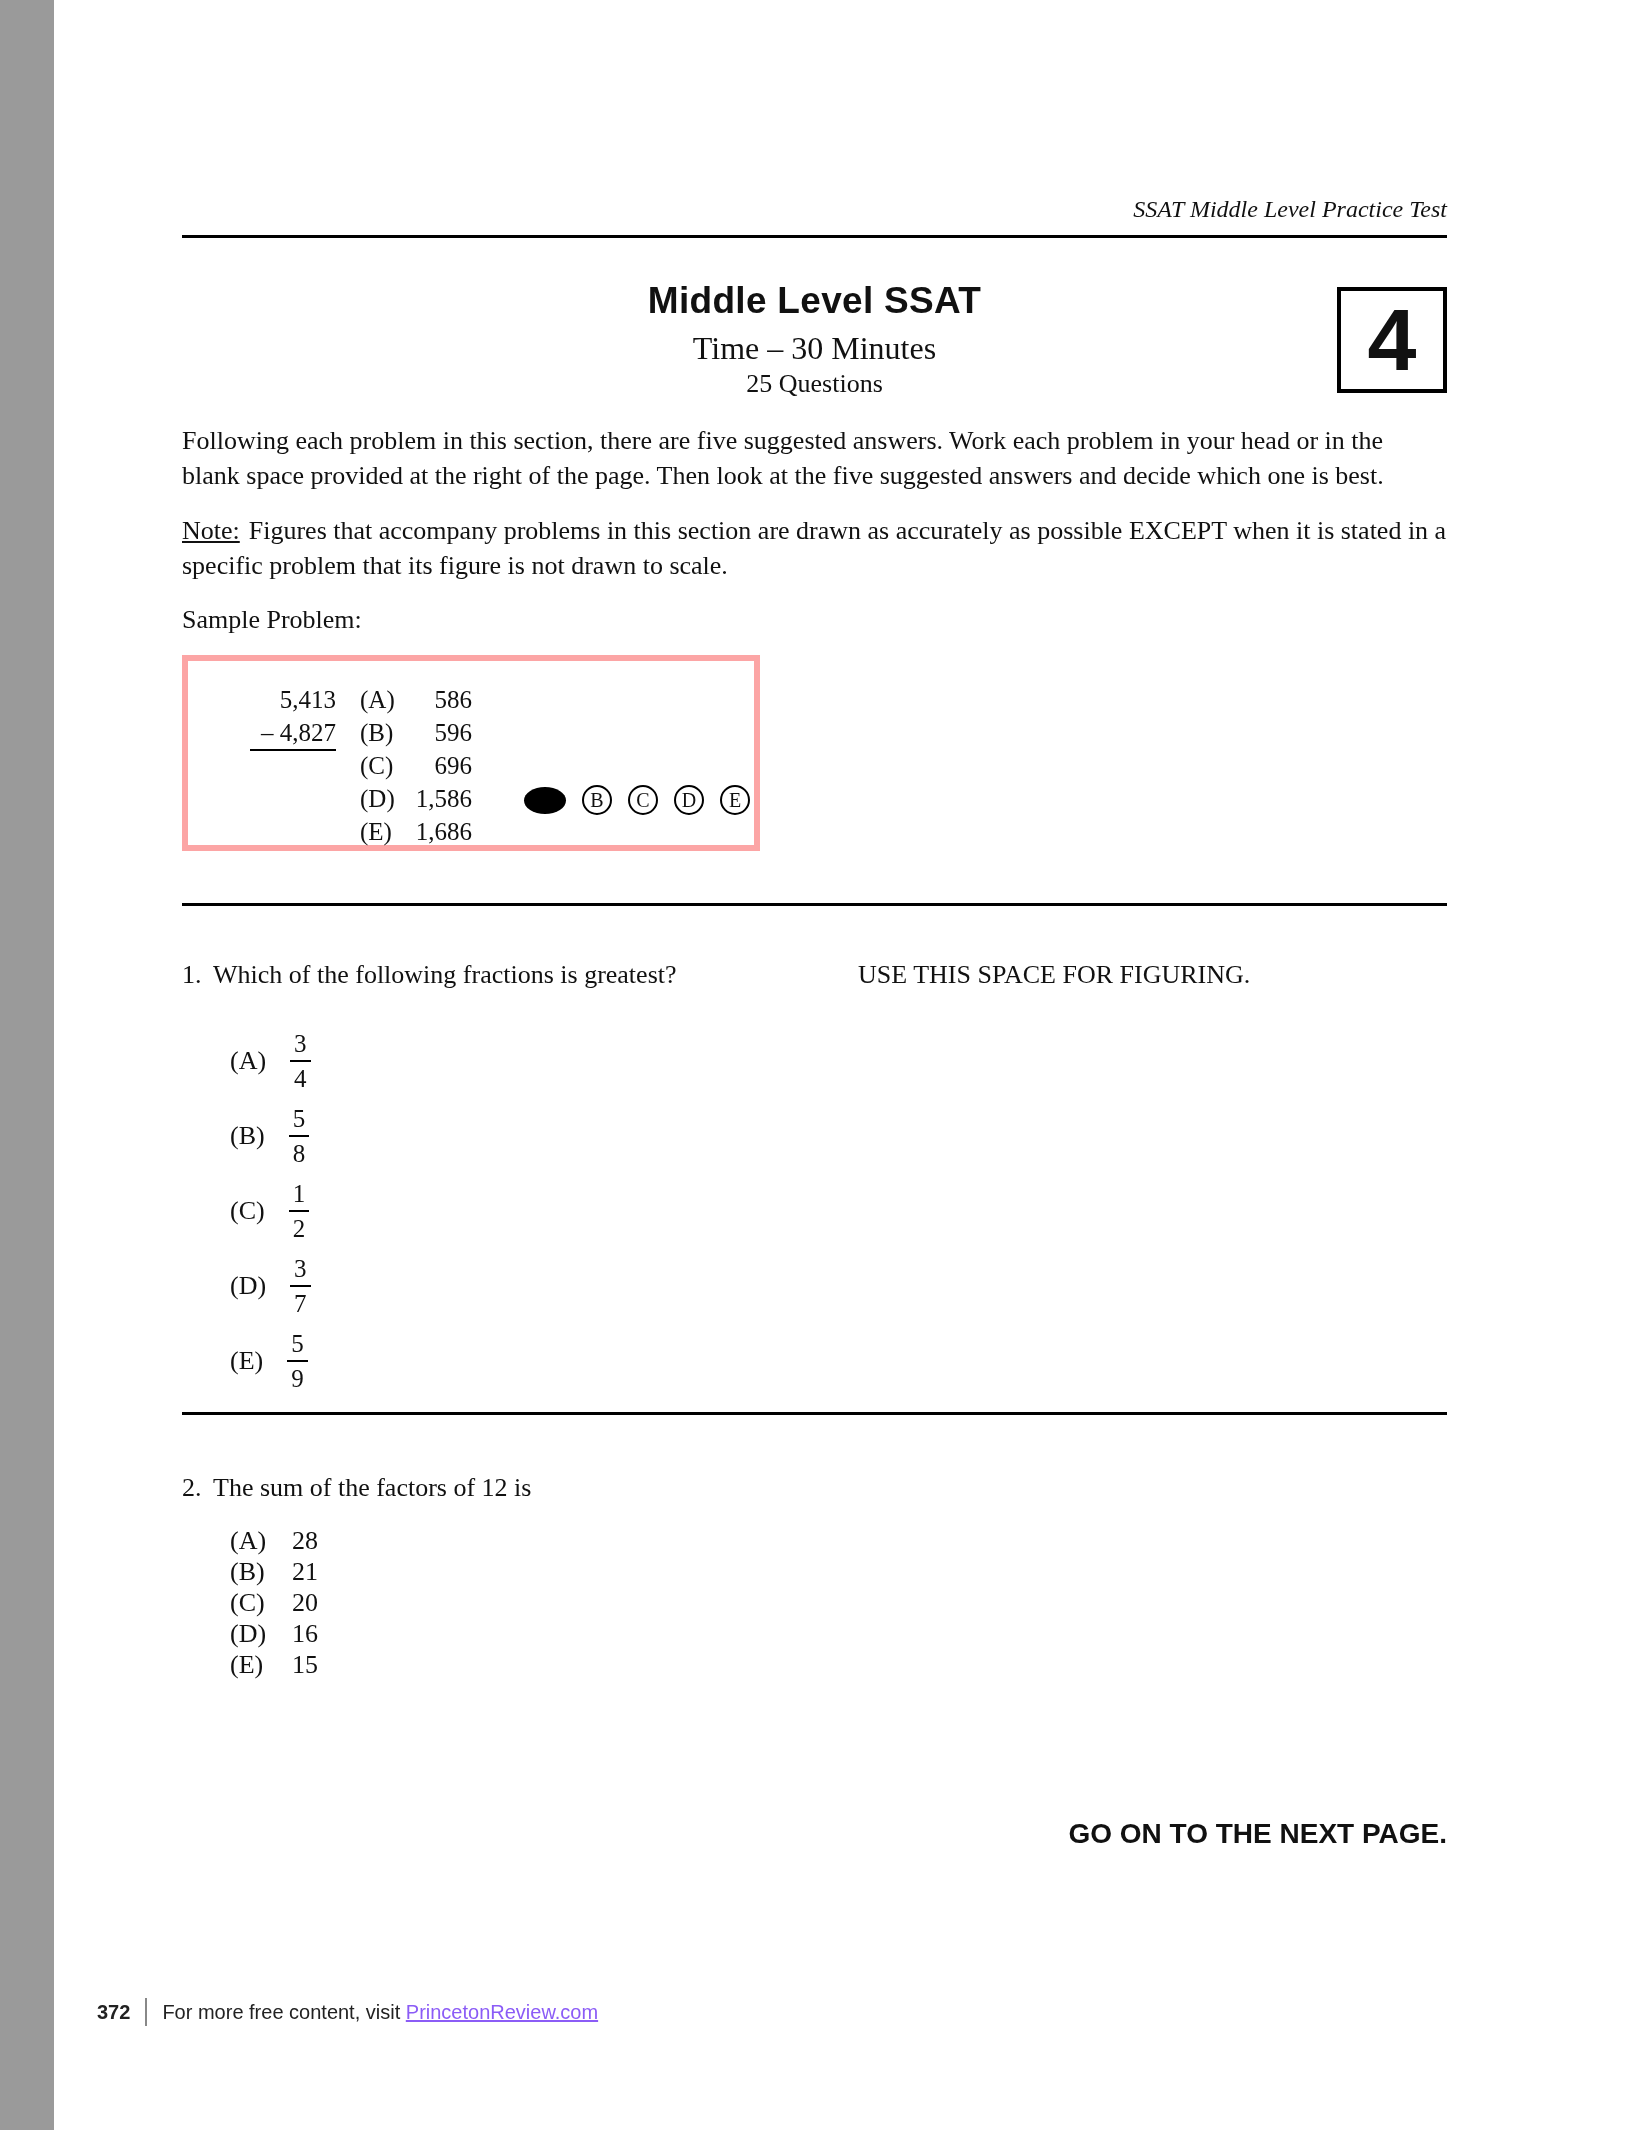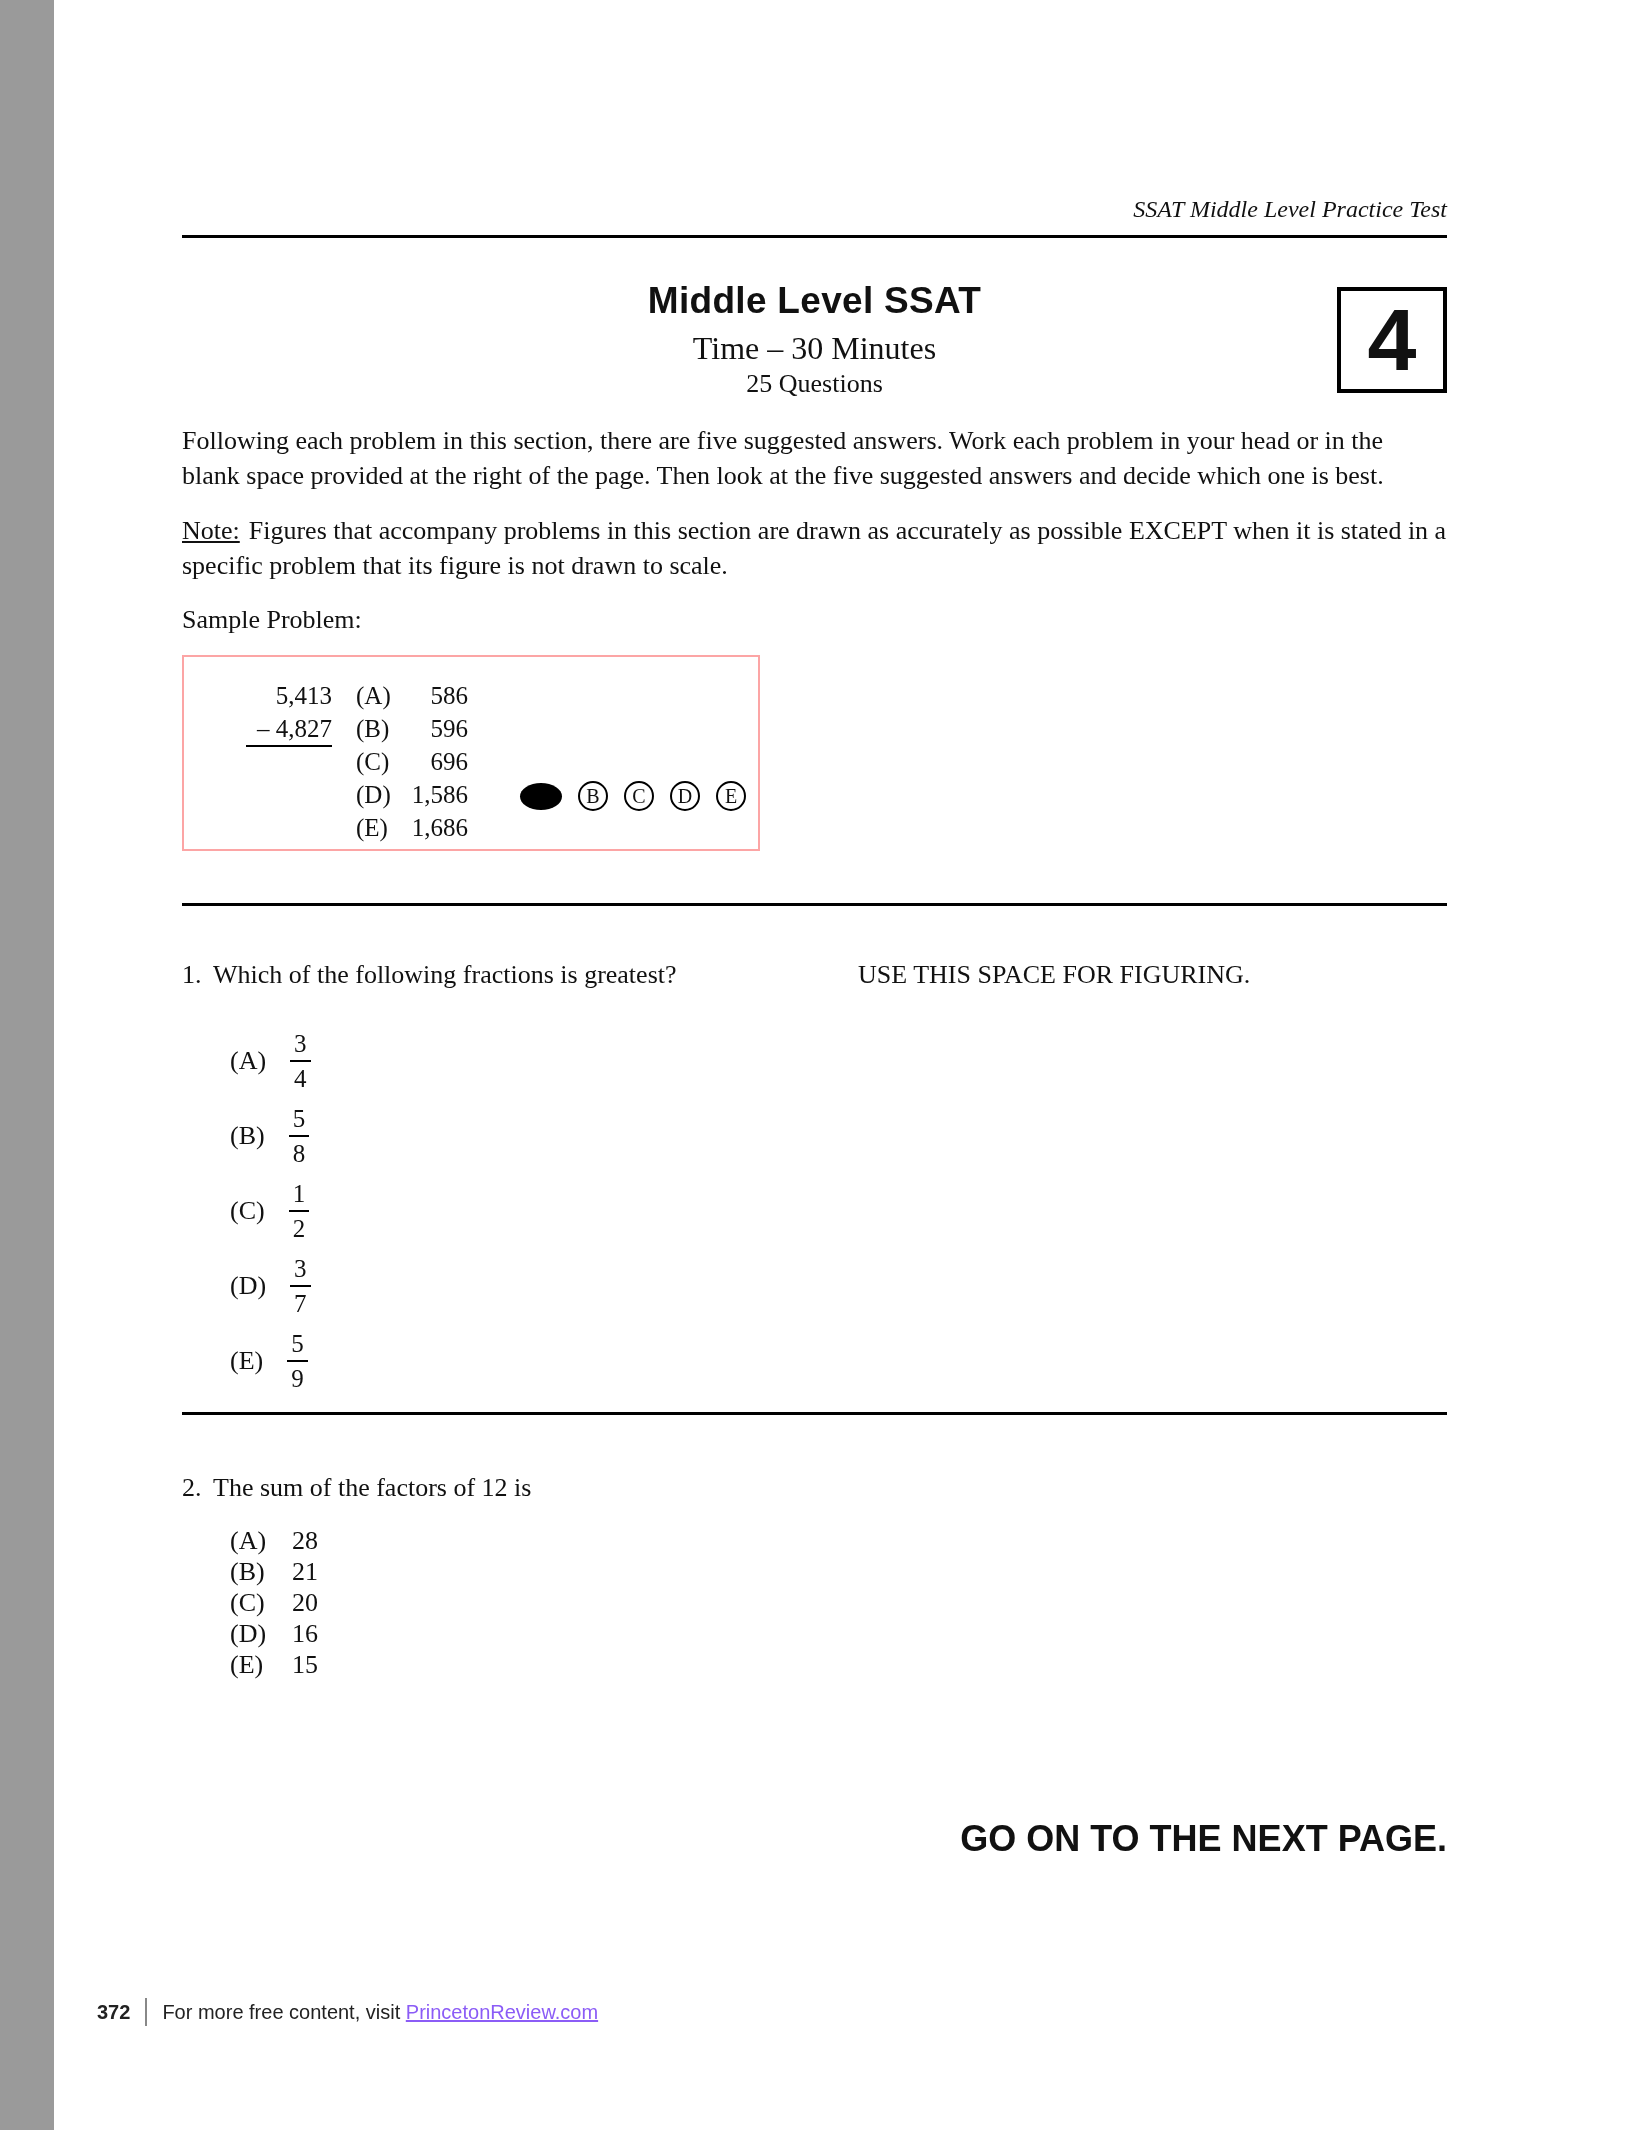--- a/index.html
+++ b/index.html
@@ -21,21 +21,21 @@
   .title-count { margin-top:2px; text-align:center; font-size:26px; }
   .section-box { position:absolute; top:287px; right:0; width:110px; height:106px; border:4px solid #000;
                  display:flex; align-items:center; justify-content:center;
                  font-family:"Liberation Sans", sans-serif; font-weight:bold; font-size:88px; line-height:1; }
 
   .instructions { margin-top:24px; font-size:26px; line-height:1.35; }
   .note { margin-top:20px; font-size:26px; line-height:1.35; }
   .note-label { text-decoration:underline; margin-right:9px; }
   .sample-label { margin-top:22px; font-size:26px; }
 
-  .sample-box { position:relative; margin-top:20px; width:578px; height:196px; border:2px solid #fca5a5; }
+  .sample-box { position:relative; margin-top:20px; width:578px; height:196px; border:6px solid #fca5a5; }
   .subtraction { position:absolute; left:62px; top:22px; width:86px; text-align:right;
                  font-size:25px; line-height:33px; }
   .subtrahend { border-bottom:2px solid #000; }
   .sample-choices { position:absolute; left:172px; top:22px; font-size:25px; line-height:33px; }
   .sample-choice { display:flex; }
   .sample-choice .lbl { width:48px; }
   .sample-choice .val { width:64px; text-align:right; }
   .bubbles { position:absolute; left:336px; top:124px; display:flex; align-items:center; gap:16px; }
   .bubble-filled { width:42px; height:27px; background:#000; border-radius:50%; }
   .bubble { width:30px; height:30px; border:2px solid #000; border-radius:50%;
@@ -53,21 +53,21 @@
   .frac-num { border-bottom:2px solid #000; padding:0 4px 2px; }
   .frac-den { padding-top:2px; }
   .rule-3 { margin-top:18px; }
 
   .q2-row { margin-top:58px; }
   .choices2 { margin:18px 0 0 48px; font-size:26px; line-height:31px; }
   .choice2 { display:flex; }
   .choice2 .lbl { width:62px; }
 
   .go-on { margin-top:138px; text-align:right; font-family:"Liberation Sans", sans-serif;
-           font-weight:bold; font-size:36px; }
+           font-weight:bold; font-size:28px; }
 
   .footer { position:absolute; left:97px; top:1998px; display:flex; align-items:center;
             font-family:"Liberation Sans", sans-serif; font-size:20px; color:#222; }
   .footer-page { font-weight:bold; }
   .footer-divider { width:2px; height:28px; background:#888; margin:0 15px; }
   .footer-link { text-decoration:underline; color:#8b5cf6; }
 </style>
 </head>
 <body>
 

